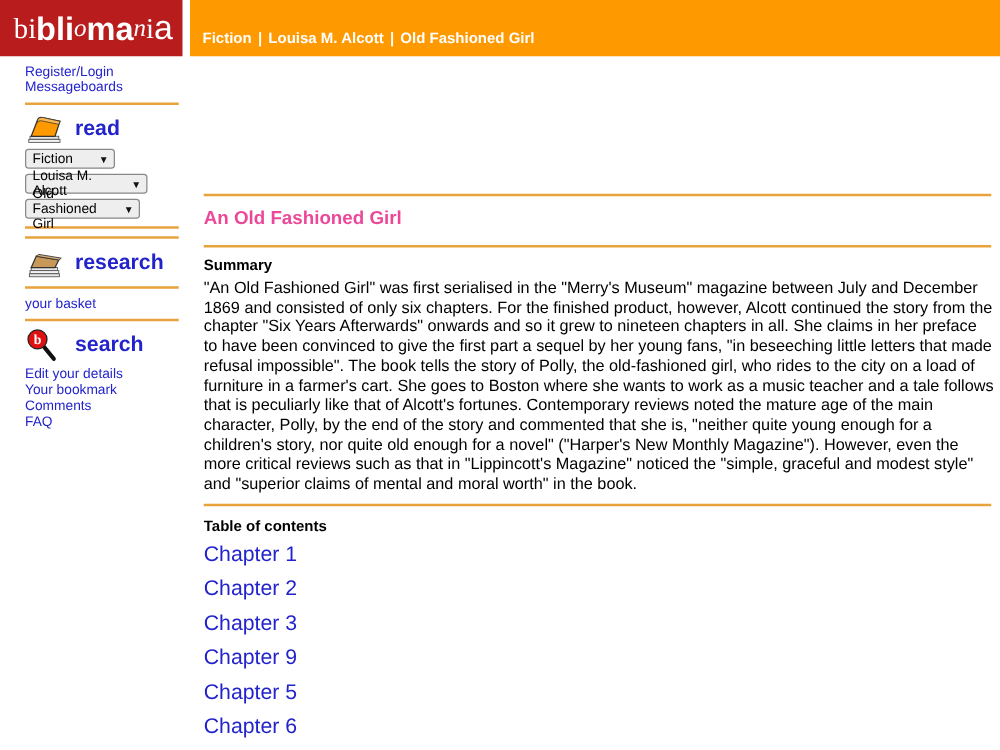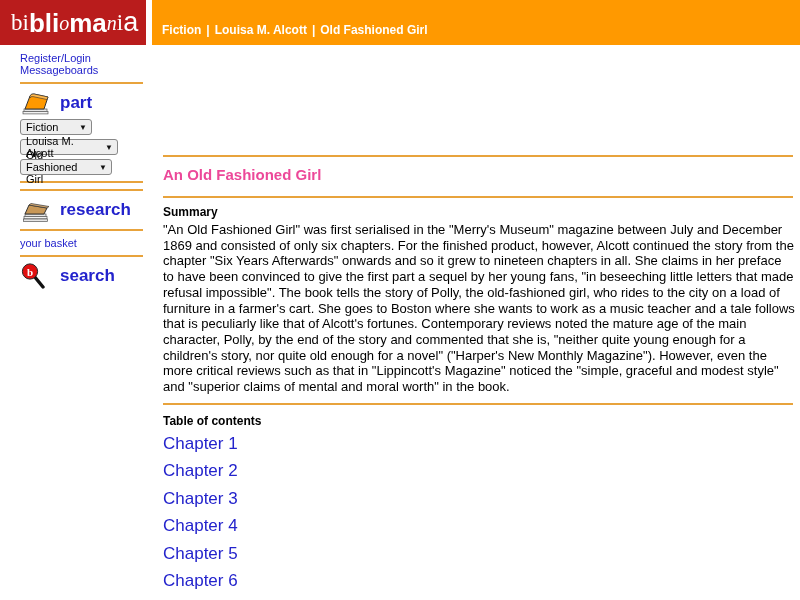--- a/index.html
+++ b/index.html
@@ -80,21 +80,21 @@
 
   <div class="rule-s"></div>
 
   <div class="nav-row">
     <svg class="ic" viewBox="0 0 32 26">
       <rect x="4" y="19" width="23" height="2.4" fill="#e6e6e6" stroke="#555" stroke-width="0.7"></rect>
       <rect x="3" y="21.5" width="25" height="2.4" fill="#f2f2f2" stroke="#555" stroke-width="0.7"></rect>
       <path d="M5 19 L10 6 Q11 3.5 14 4 L28 7 L24 19 Z" fill="#FF9900" stroke="#333" stroke-width="1"></path>
       <path d="M10 6 Q11 3.5 14 4 L28 7 L27 9.5 L13 6.6 Q10.5 6.2 10 8 Z" fill="#FFB84D" stroke="#333" stroke-width="0.6"></path>
     </svg>
-    <span class="nav-label">part</span>
+    <span class="nav-label">read</span>
   </div>
 
   <div class="fake-select w1">
     <span>Fiction</span>
     <span class="arrow">▼</span>
   </div>
   <div class="fake-select w2">
     <span>Louisa M. Alcott</span>
     <span class="arrow">▼</span>
   </div>
@@ -127,20 +127,26 @@
 
   <div class="nav-row">
     <svg class="ic" viewBox="0 0 32 26">
       <line x1="14" y1="13" x2="23" y2="24" stroke="#111" stroke-width="3.4" stroke-linecap="round"></line>
       <circle cx="10" cy="8.5" r="7.6" fill="#E11010" stroke="#222" stroke-width="1"></circle>
       <text x="10" y="12.6" text-anchor="middle" font-size="11" font-family="Liberation Serif, serif" font-weight="bold" fill="#ffffff">b</text>
     </svg>
     <span class="nav-label">search</span>
   </div>
 
+  <div class="bottom-links">
+    <a class="side-link">Edit your details</a>
+    <a class="side-link">Your bookmark</a>
+    <a class="side-link">Comments</a>
+    <a class="side-link">FAQ</a>
+  </div>
 </div>
 
 <div class="main">
   <div class="rule-m" style="top:110px"></div>
 
   <h1 class="page-title">An Old Fashioned Girl</h1>
 
   <div class="rule-m" style="top:151px"></div>
 
   <div class="sec-head" style="top:160px">Summary</div>
@@ -148,20 +154,20 @@
   <p class="summary-p">"An Old Fashioned Girl" was first serialised in the "Merry's Museum" magazine between July and December 1869 and consisted of only six chapters. For the finished product, however, Alcott continued the story from the chapter "Six Years Afterwards" onwards and so it grew to nineteen chapters in all. She claims in her preface to have been convinced to give the first part a sequel by her young fans, "in beseeching little letters that made refusal impossible". The book tells the story of Polly, the old-fashioned girl, who rides to the city on a load of furniture in a farmer's cart. She goes to Boston where she wants to work as a music teacher and a tale follows that is peculiarly like that of Alcott's fortunes. Contemporary reviews noted the mature age of the main character, Polly, by the end of the story and commented that she is, "neither quite young enough for a children's story, nor quite old enough for a novel" ("Harper's New Monthly Magazine"). However, even the more critical reviews such as that in "Lippincott's Magazine" noticed the "simple, graceful and modest style" and "superior claims of mental and moral worth" in the book.</p>
 
   <div class="rule-m" style="top:358px"></div>
 
   <div class="sec-head" style="top:369px">Table of contents</div>
 
   <div class="toc-list">
     <a>Chapter 1</a>
     <a>Chapter 2</a>
     <a>Chapter 3</a>
-    <a>Chapter 4</a>
+    <a>Chapter 9</a>
     <a>Chapter 5</a>
     <a>Chapter 6</a>
     <a>Chapter 7</a>
     <a>Chapter 8</a>
 
   </div>
 </div>
 
 </body></html>

